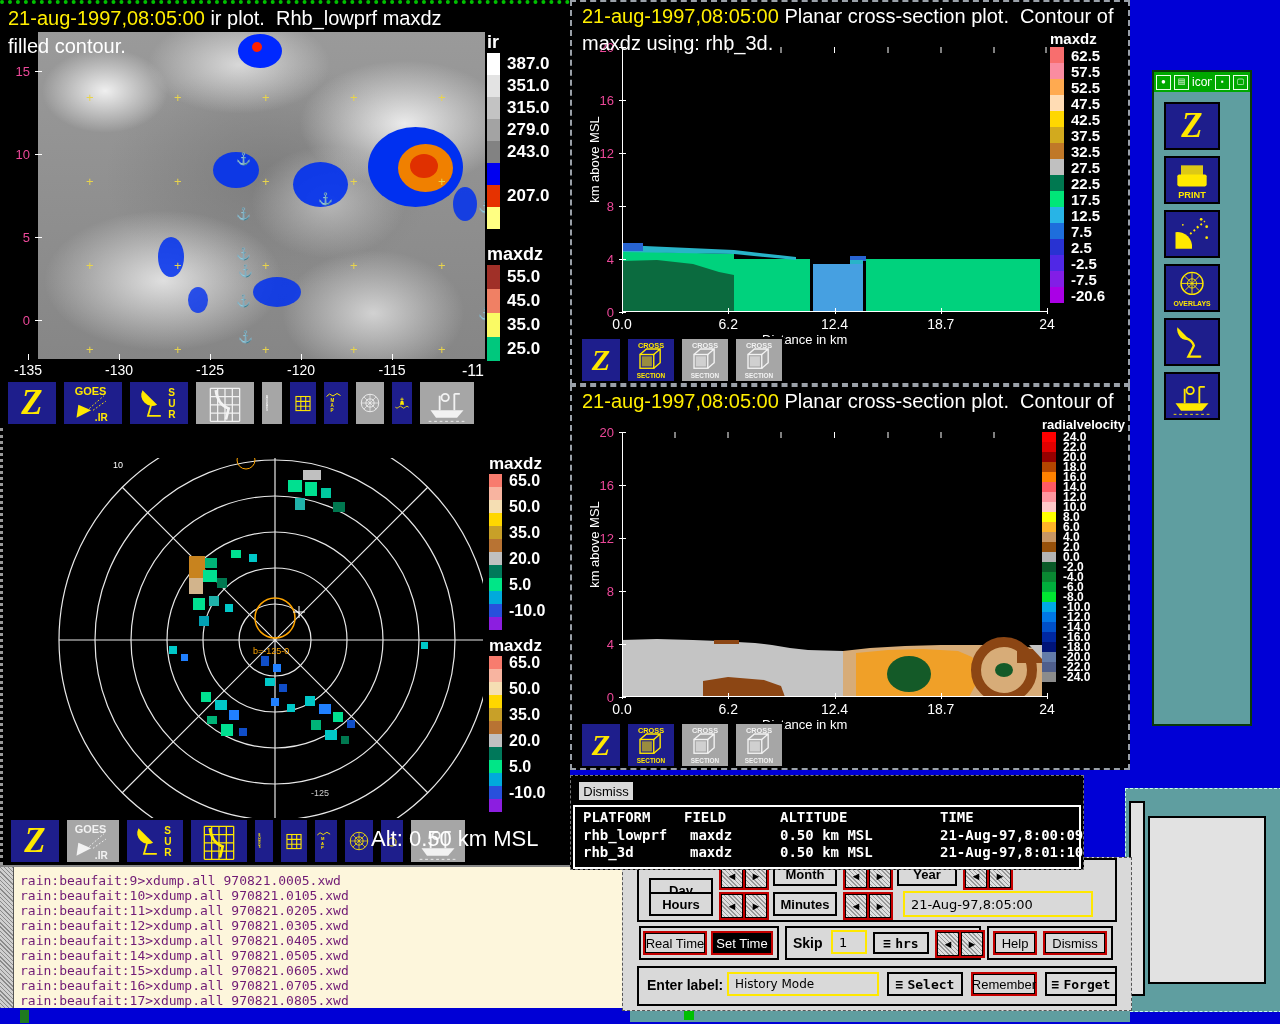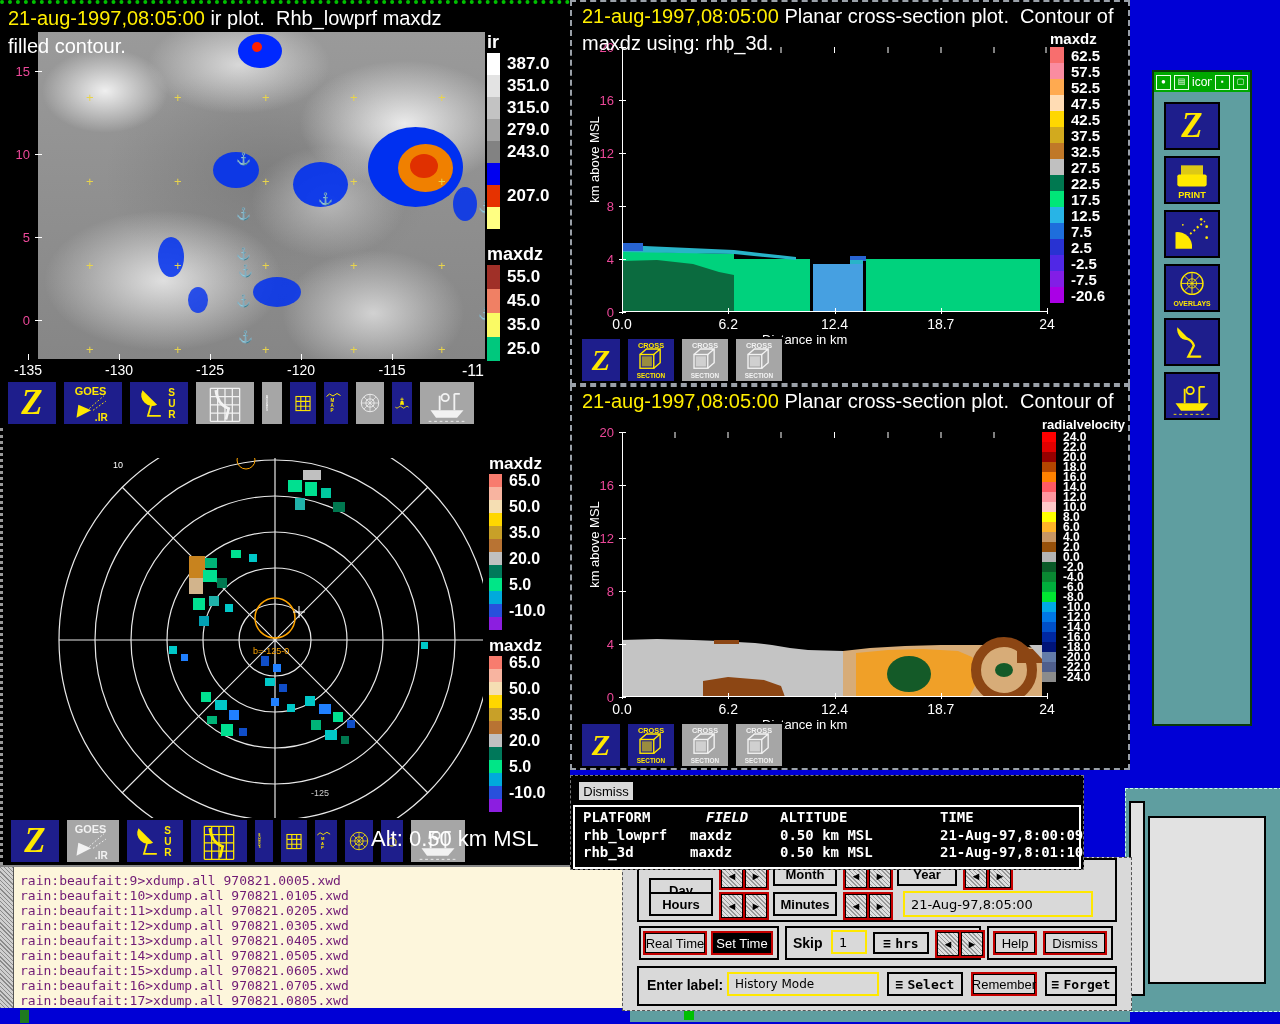--- a/index.html
+++ b/index.html
@@ -960,21 +960,21 @@
     <div class="mbtn" style="left:422px;top:114px;width:72px;height:24px;font-family:'DejaVu Sans Mono',monospace;">
         <span class="menuglyph">≡</span>
         <span>Forget</span>
       </div>
   </div>
 
   <div id="platwin">
     <div class="mbtn" style="left:6px;top:4px;width:58px;height:22px;font-weight:normal;background:#D9D9D9;">Dismiss</div>
     <div id="plattbl">
         <span class="prow" style="left: 8px; top: 2px;">PLATFORM</span>
-        <span class="prow" style="left: 131px; top: 2px; font-style: italic;">FIELD</span>
+        <span class="prow" style="left: 109px; top: 2px;">FIELD</span>
         <span class="prow" style="left: 205px; top: 2px;">ALTITUDE</span>
         <span class="prow" style="left: 365px; top: 2px;">TIME</span>
         <span class="prow" style="left: 8px; top: 20px;">rhb_lowprf</span>
         <span class="prow" style="left: 115px; top: 20px;">maxdz</span>
         <span class="prow" style="left: 205px; top: 20px;">0.50 km MSL</span>
         <span class="prow" style="left: 365px; top: 20px;">21-Aug-97,8:00:09</span>
         <span class="prow" style="left: 8px; top: 37px;">rhb_3d</span>
         <span class="prow" style="left: 115px; top: 37px;">maxdz</span>
         <span class="prow" style="left: 205px; top: 37px;">0.50 km MSL</span>
         <span class="prow" style="left: 365px; top: 37px;">21-Aug-97,8:01:10</span>

